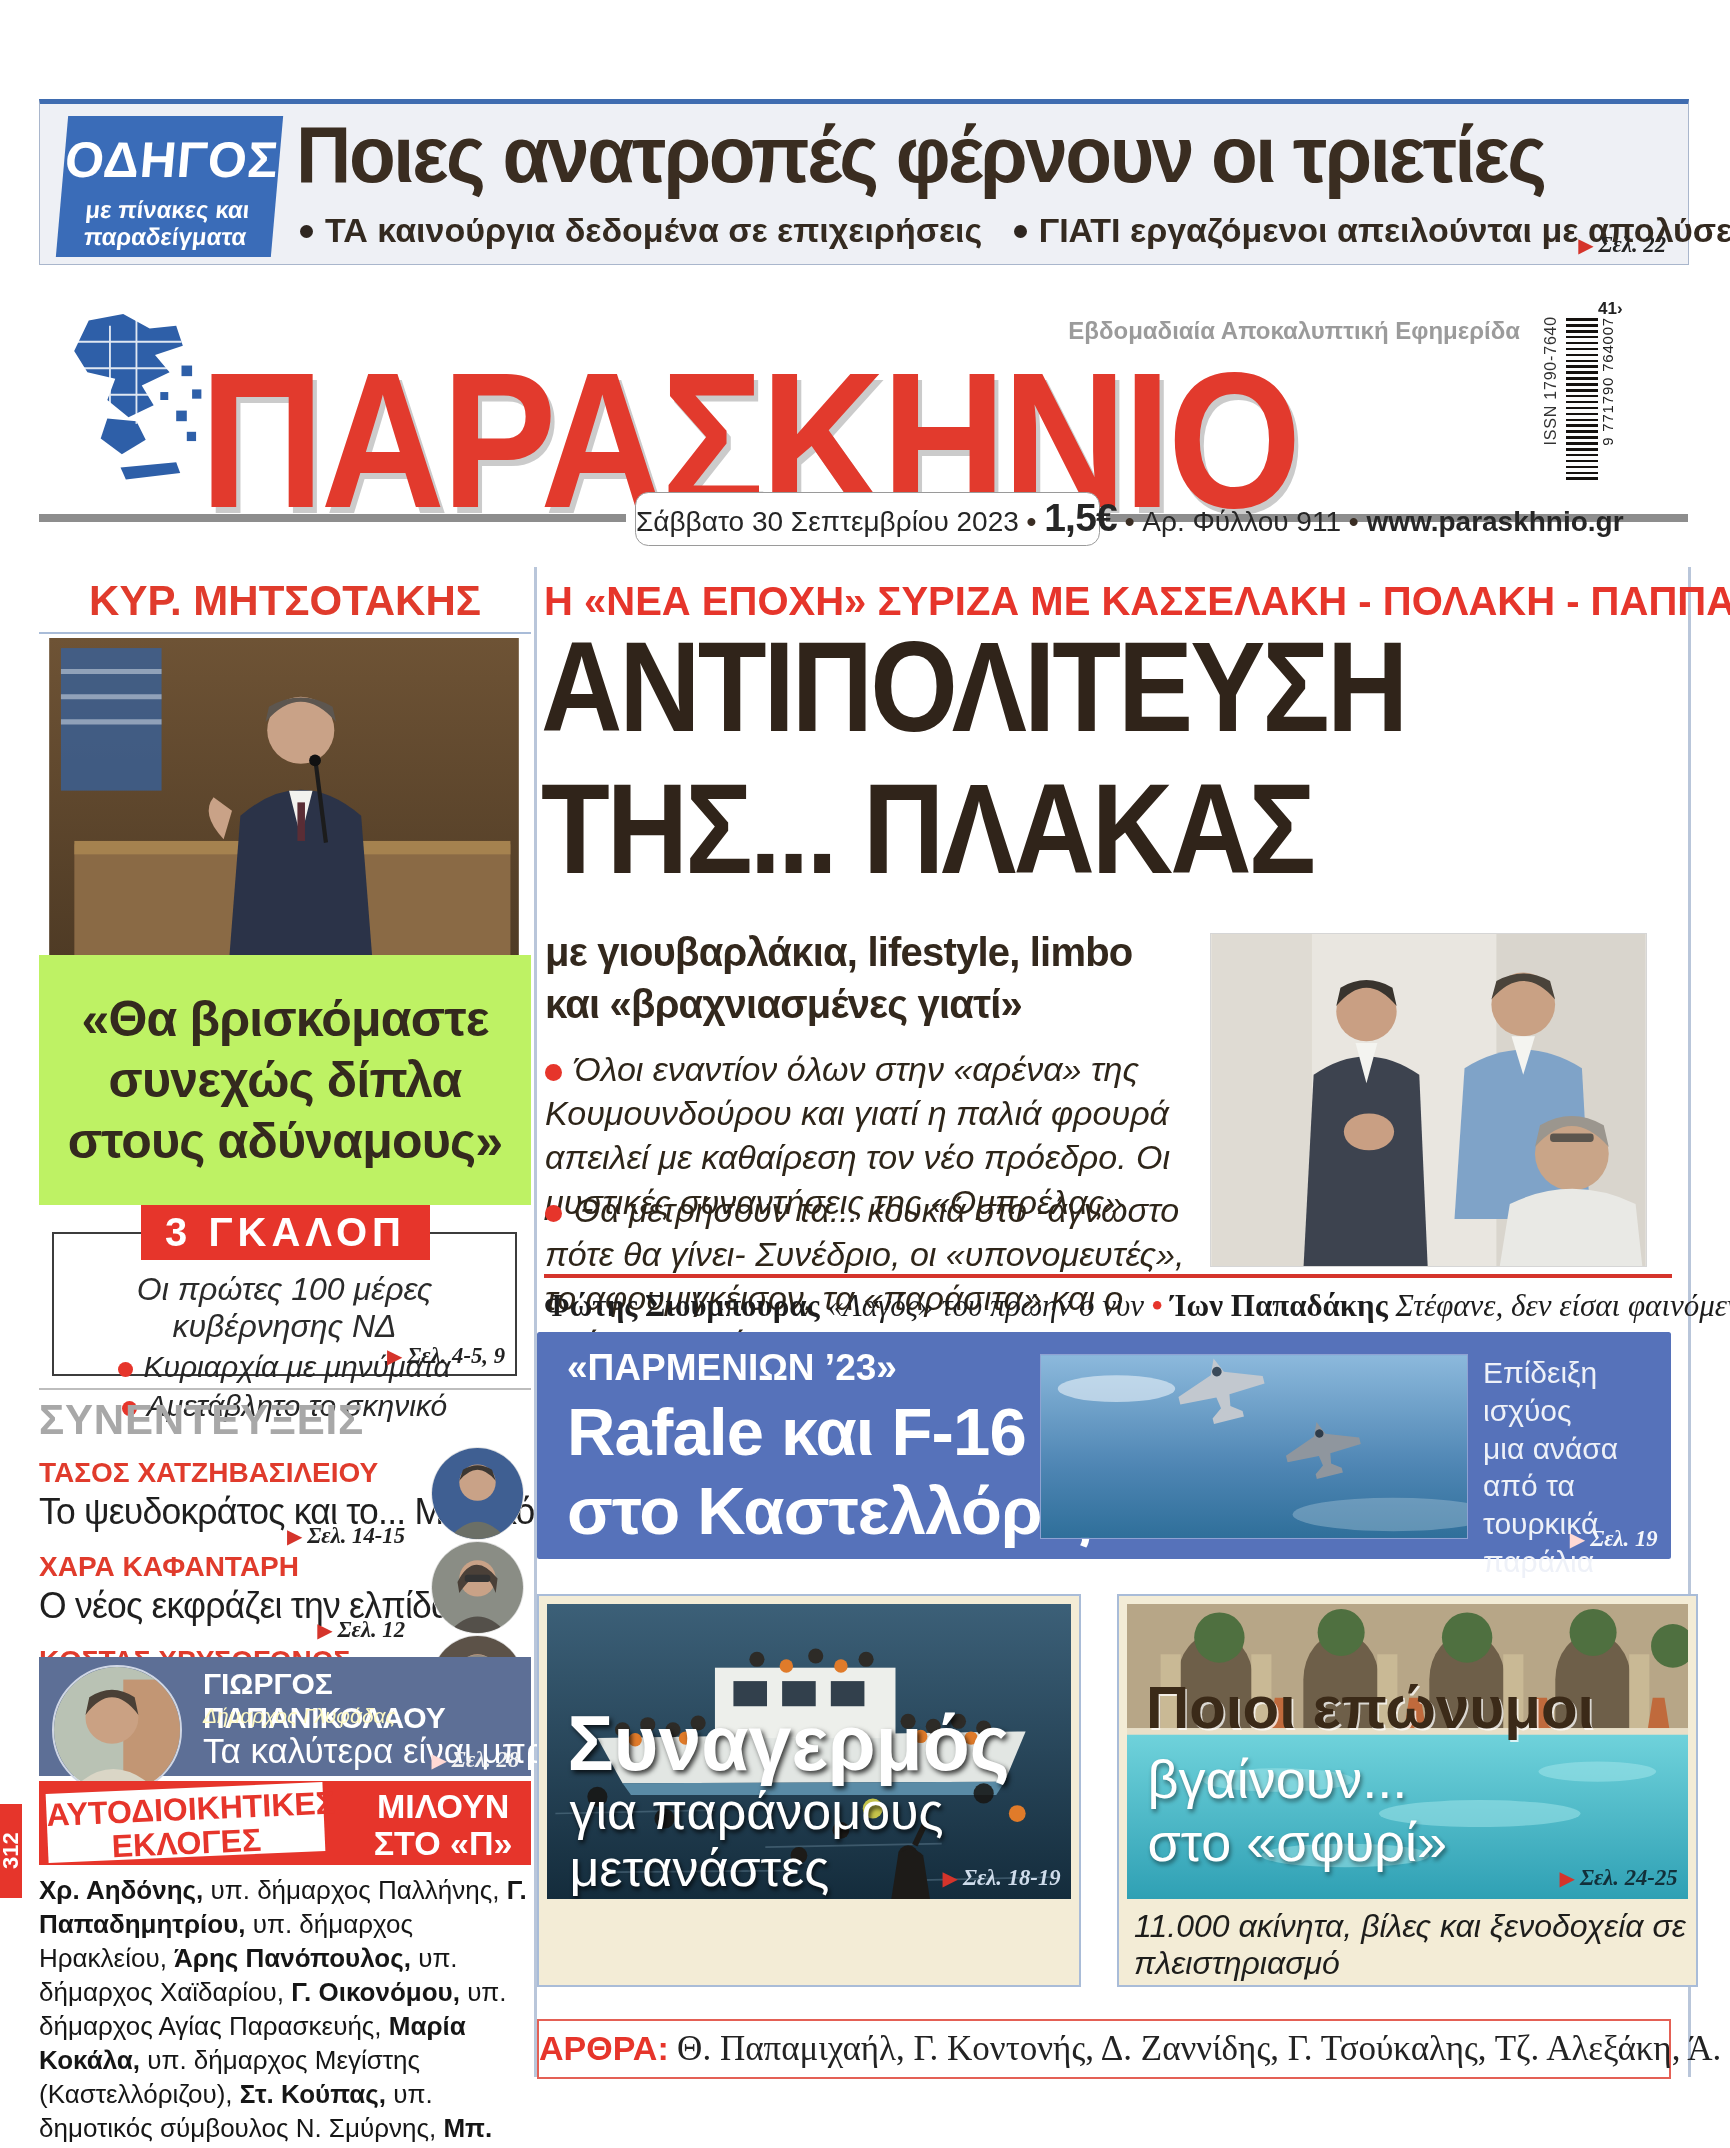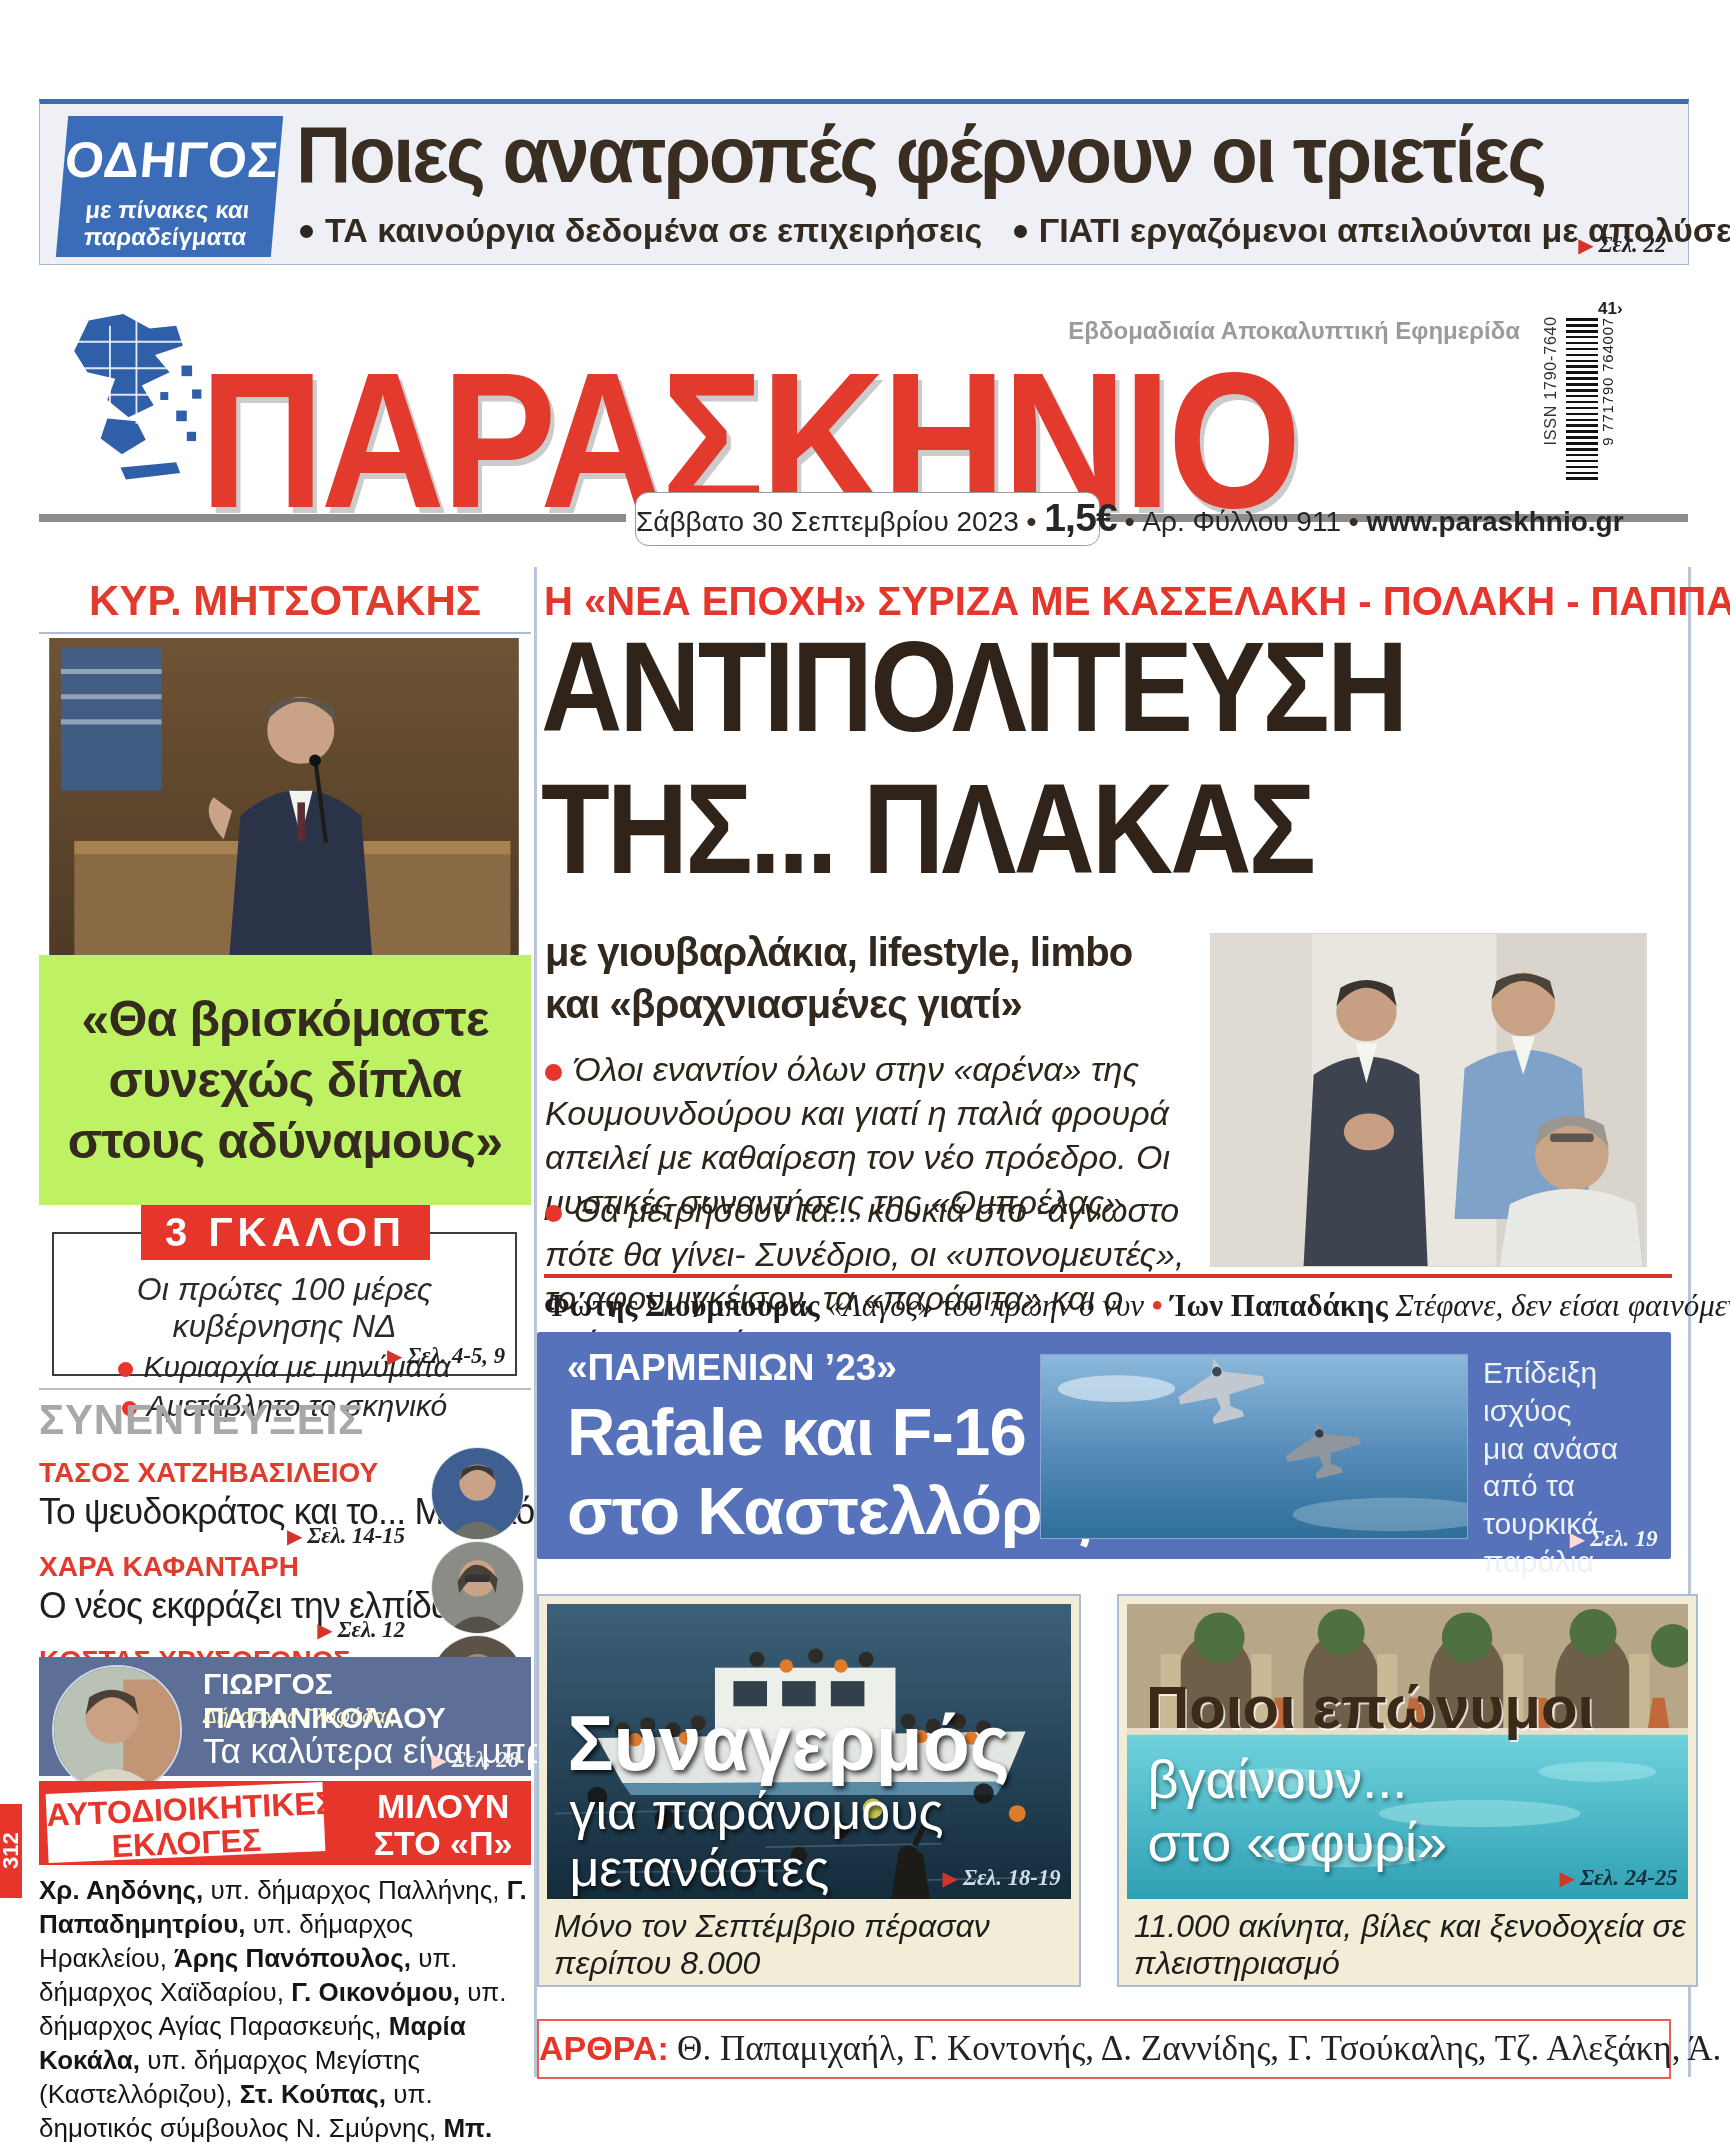--- a/index.html
+++ b/index.html
@@ -426,21 +426,20 @@
             <circle cx="520" cy="226" r="12"></circle>
         </g>
       </svg>
       <div class="ovl1">Συναγερμός</div>
       <div class="ovl2" style="top:181px;">για παράνομους</div>
       <div class="ovl2" style="top:238px;">μετανάστες</div>
       <div class="ph-pg pageref" style="color:#cfdceb;">
         <span class="mk">▶</span><span>Σελ. 18-19</span>
       </div>
     </div>
-    <div class="cap">Μόνο τον Σεπτέμβριο πέρασαν περίπου 8.000</div>
   </div>
 
   <div class="abs story" style="left:1117px;width:581px;">
     <div class="photo">
       <svg width="561" height="295" viewBox="0 0 668 352" preserveAspectRatio="none">
         <defs>
           <linearGradient id="pool" x1="0" y1="0" x2="0" y2="1">
             <stop offset="0" stop-color="#6fd2db"></stop>
               <stop offset="1" stop-color="#2fa0b4"></stop>
           </linearGradient>

